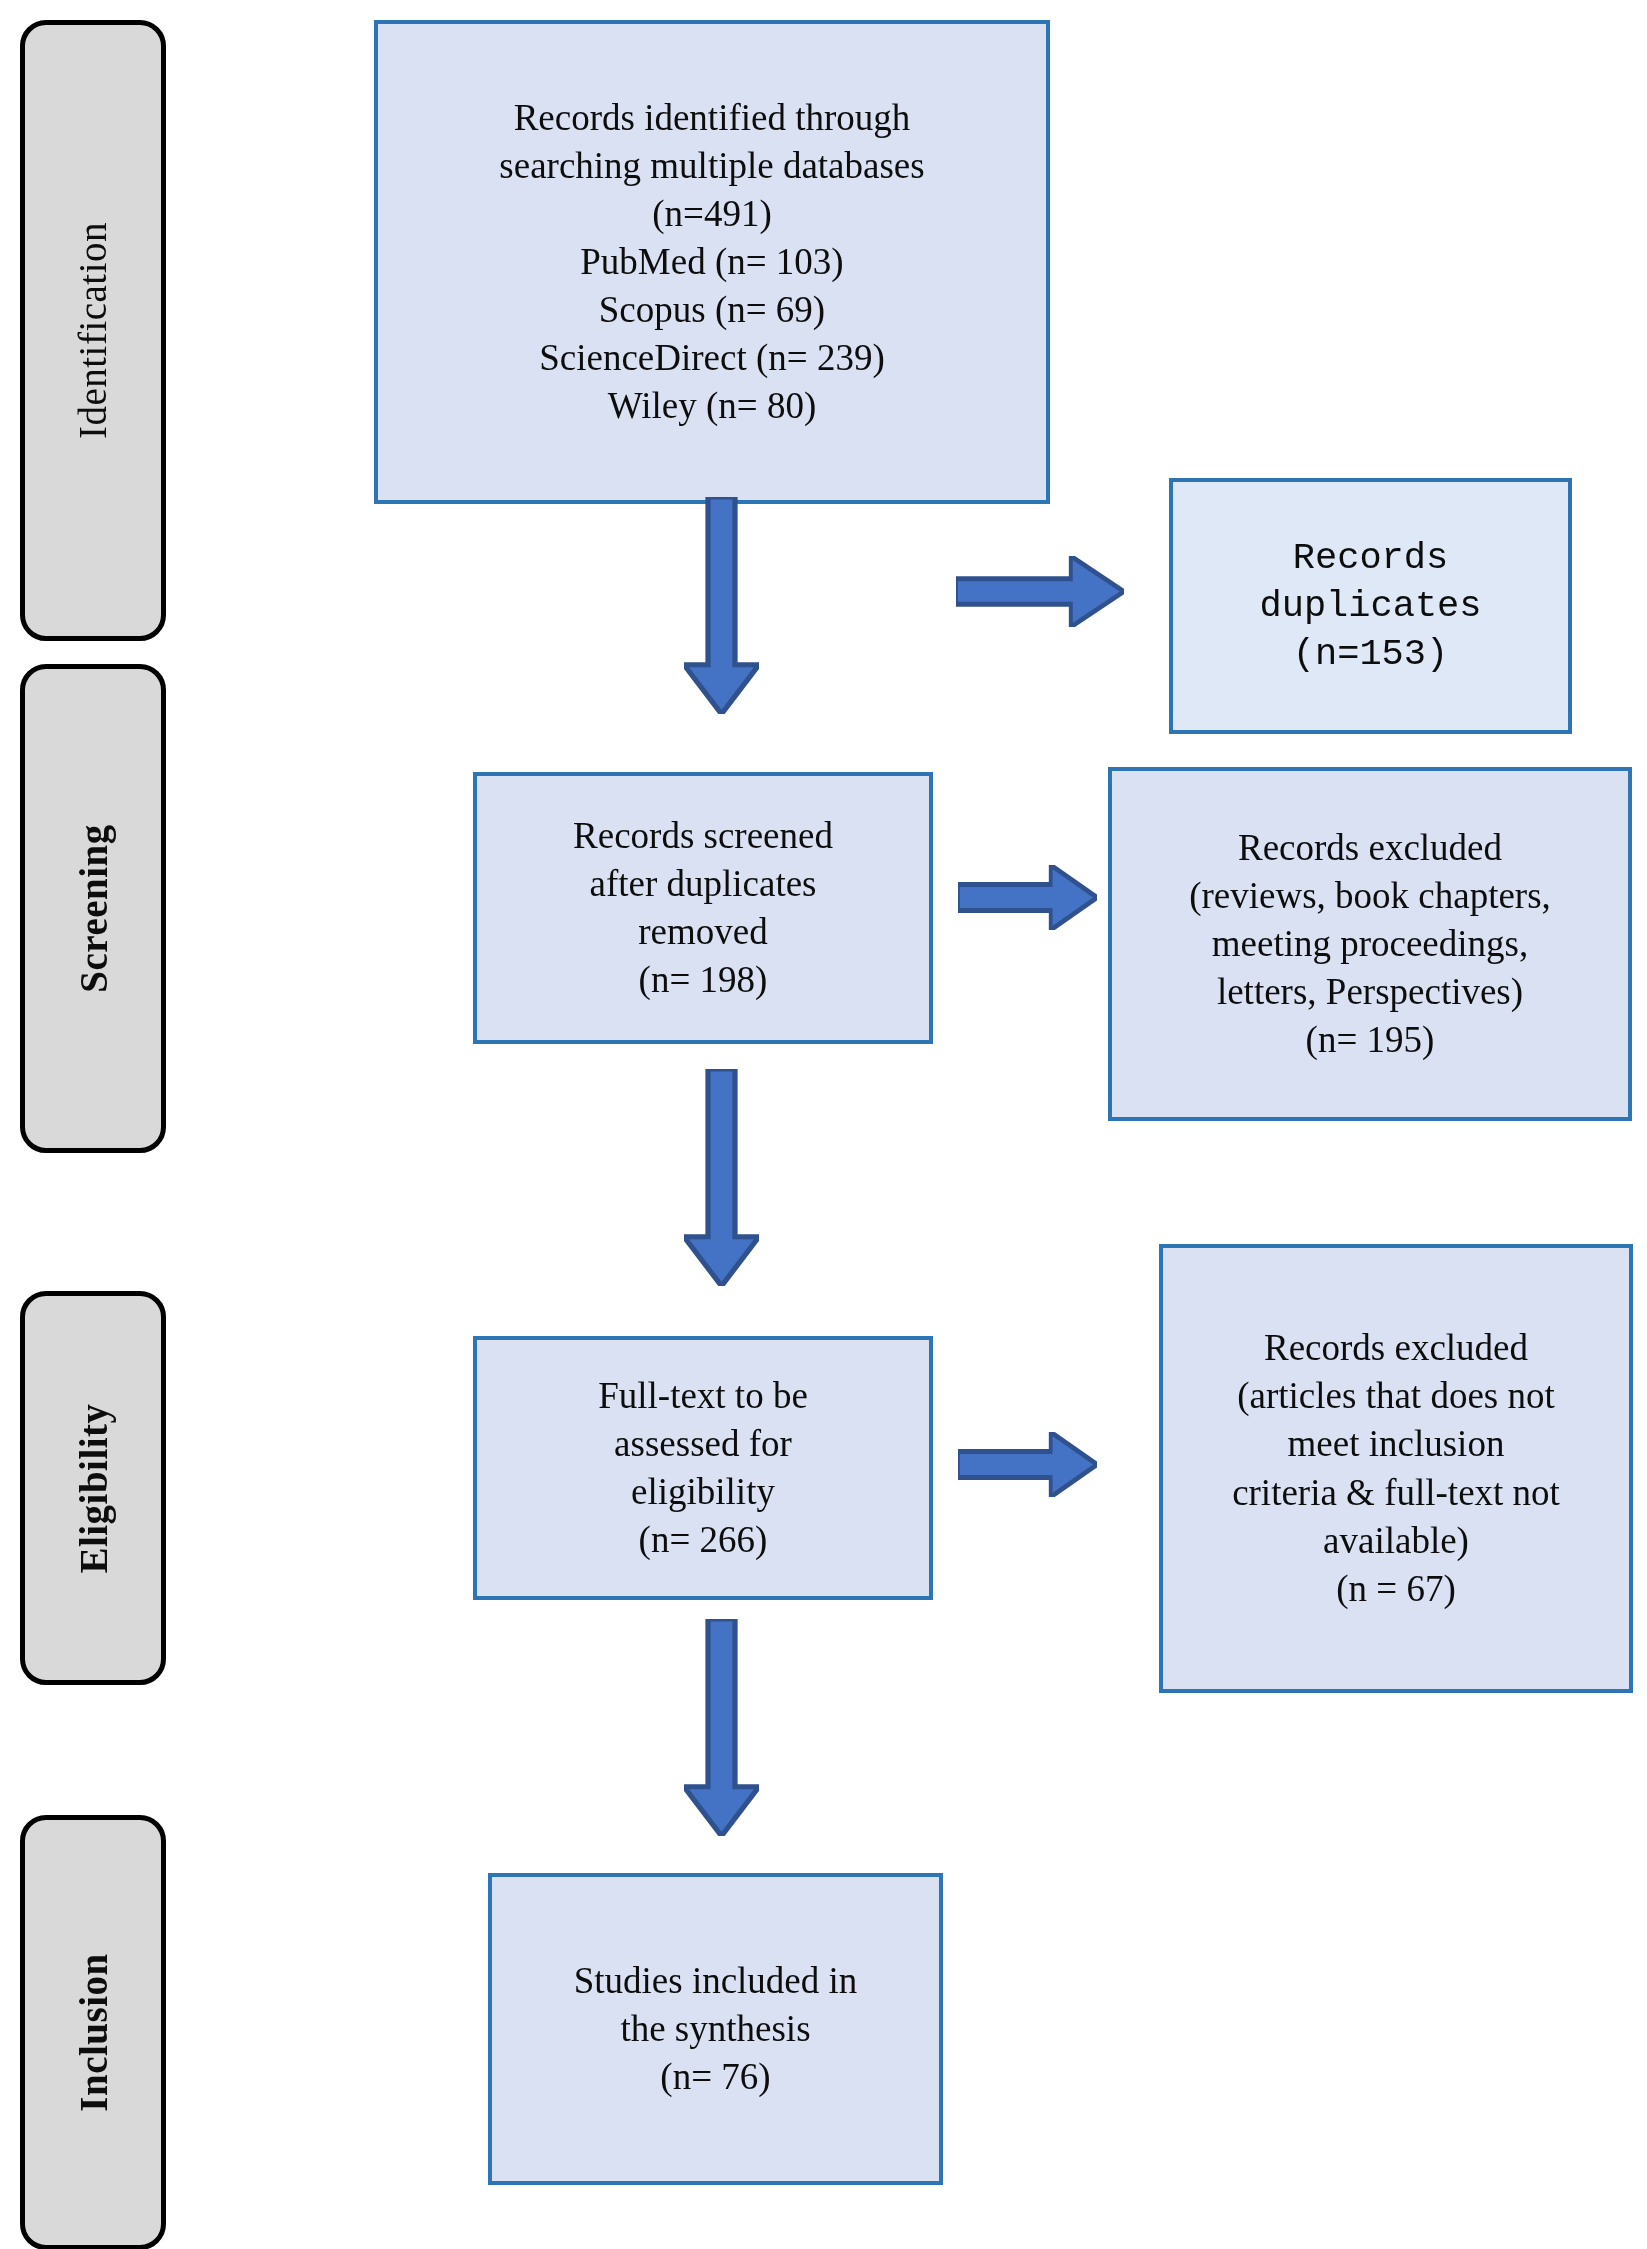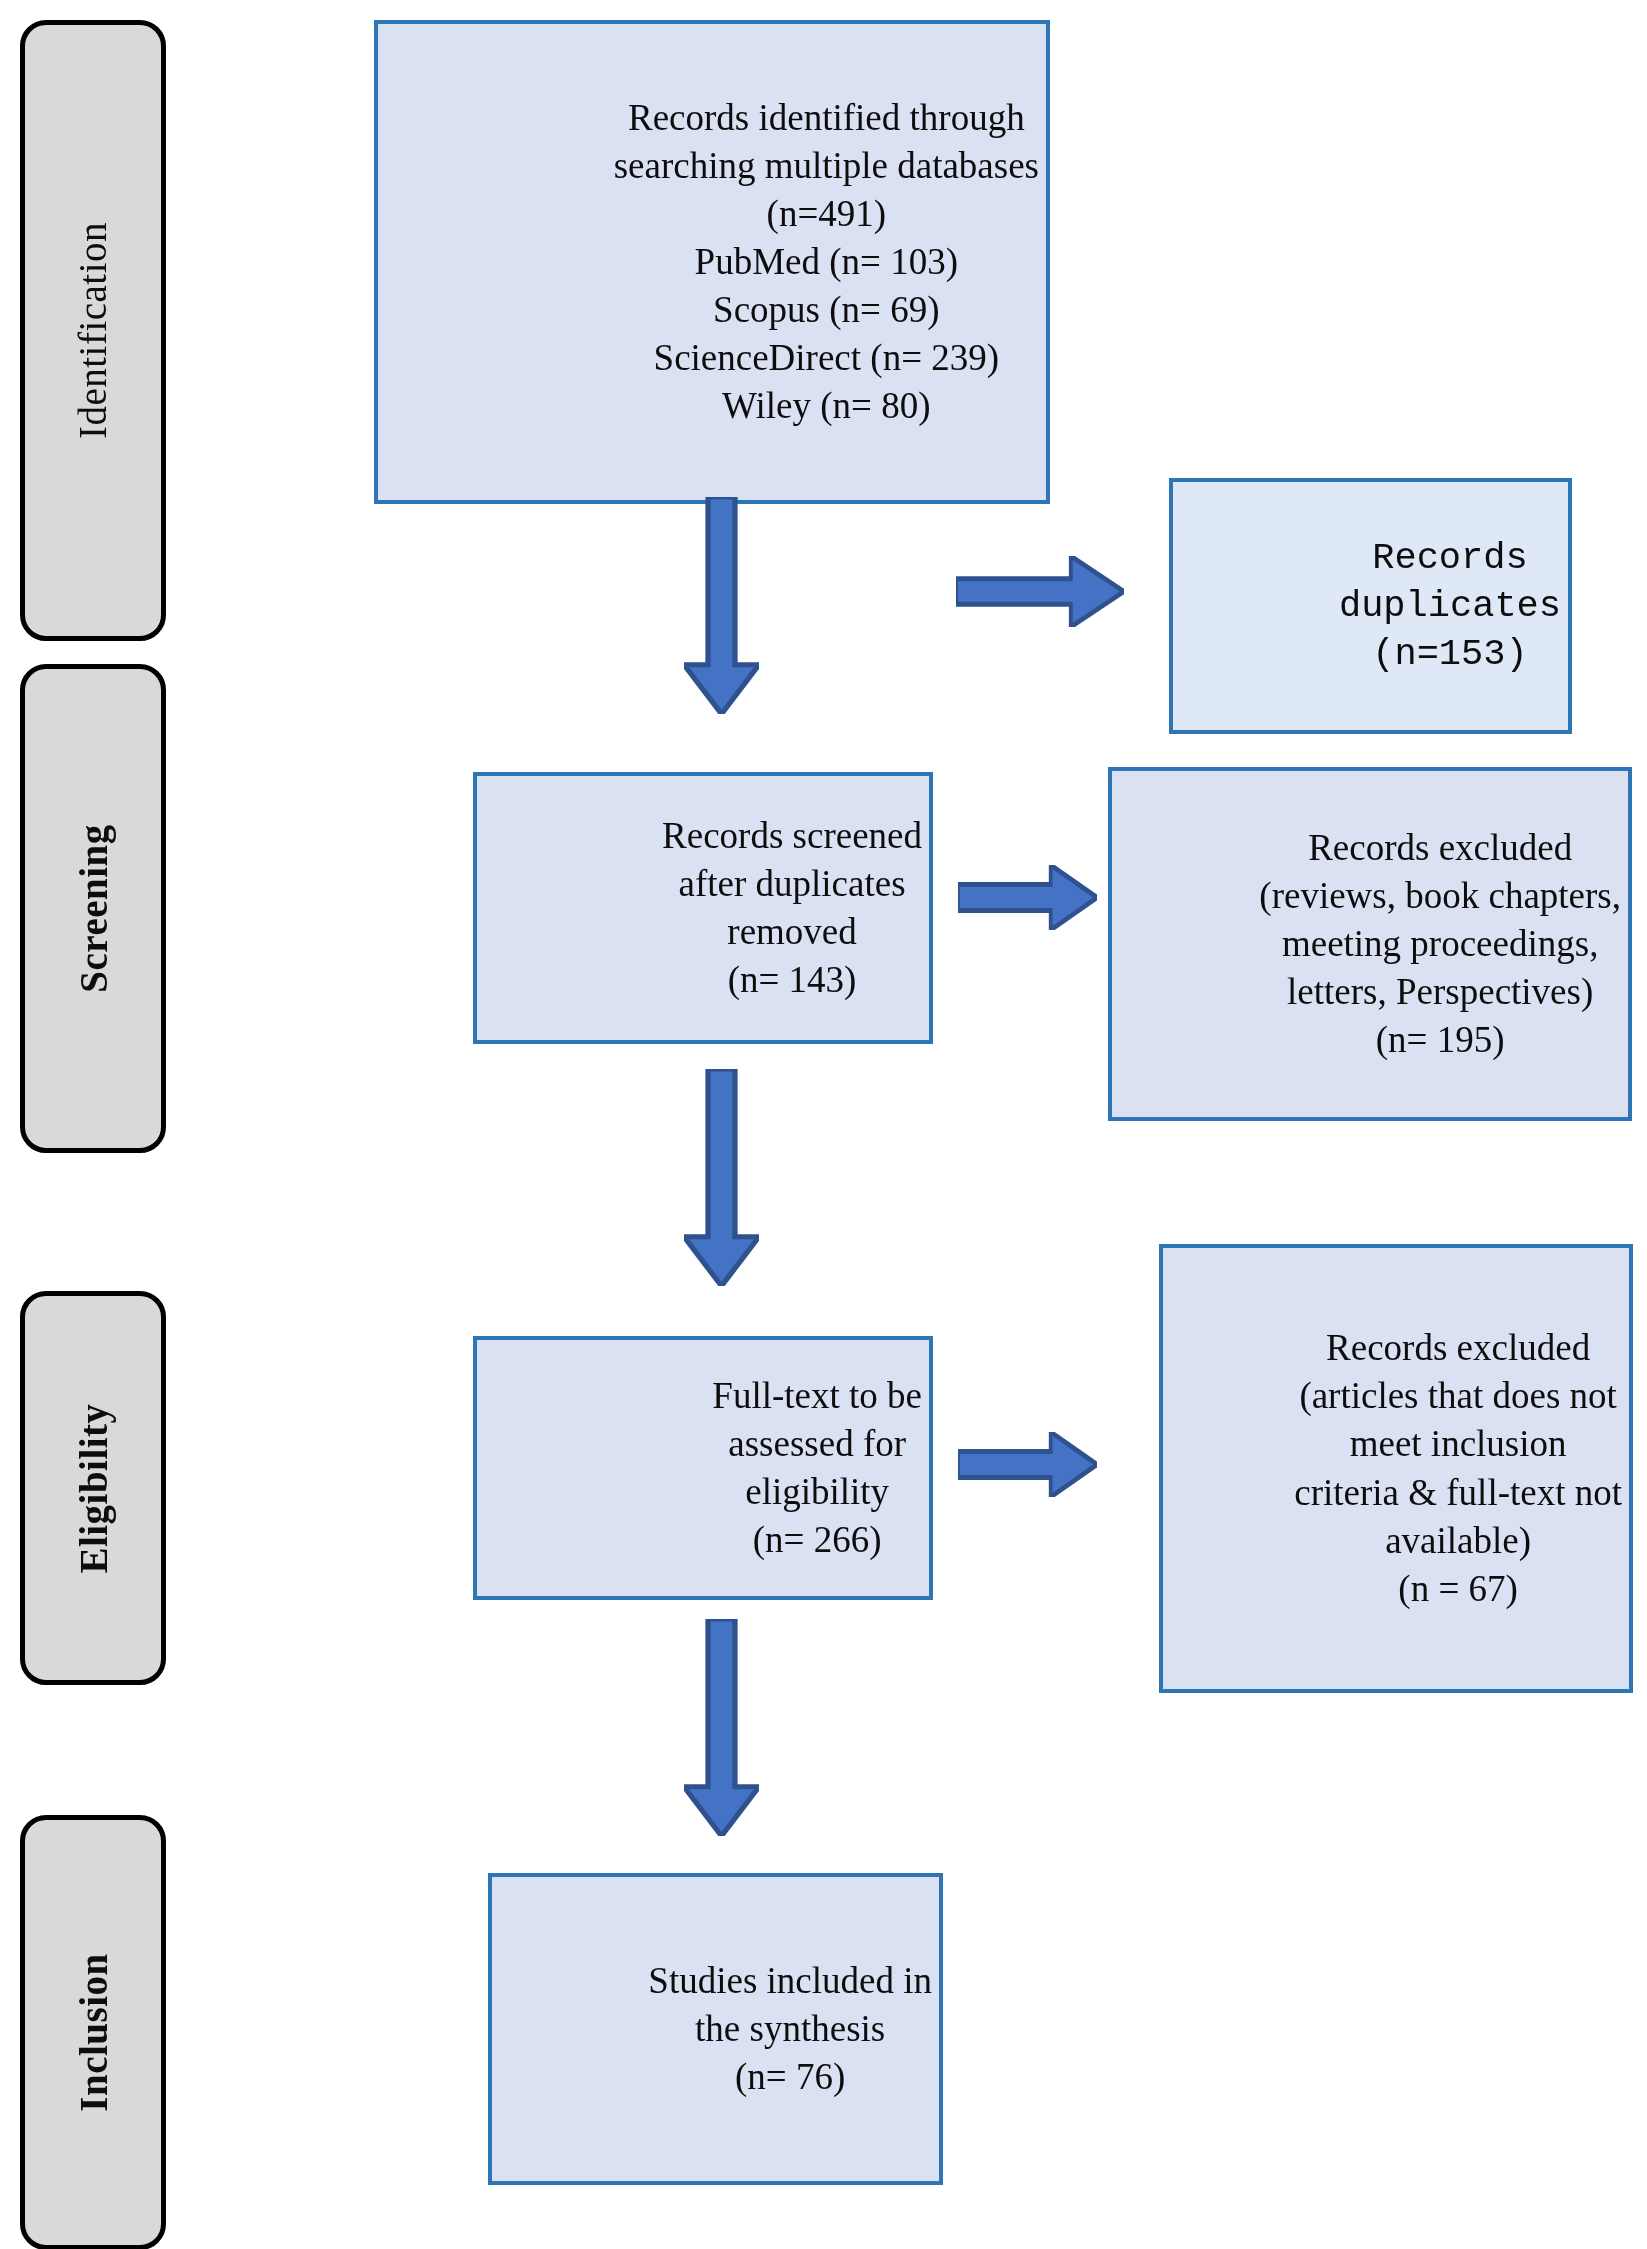--- a/index.html
+++ b/index.html
@@ -25,21 +25,21 @@
     color:#0d0d0d;
   }
   .stage-label.bold{font-weight:bold;}
 
   
   .flow-box{
     position:absolute;
     background:#d9e1f2;
     border:4.5px solid #2e75b6;
     box-sizing:border-box;
-    display:flex;align-items:center;justify-content:flex-end;
+    display:flex;align-items:center;justify-content:center;
     text-align:center;
   }
   .flow-box.light{background:#dee8f7;border-width:4px;}
   .flow-text{
     font-size:37px;
     line-height:1.30;
     padding:0 7px;
     white-space:pre-line;
   }
 
@@ -97,21 +97,21 @@
 <div class="flow-box light" id="box-duplicates">
   <span class="flow-text">Records
 duplicates
 (n=153)</span>
 </div>
 
 <div class="flow-box" id="box-screened">
   <span class="flow-text">Records screened
 after duplicates
 removed
-(n= 143)</span>
+(n= 198)</span>
 </div>
 
 <div class="flow-box" id="box-excluded-1">
   <span class="flow-text">Records excluded
 (reviews, book chapters,
 meeting proceedings,
 letters, Perspectives)
 (n= 195)</span>
 </div>
 

